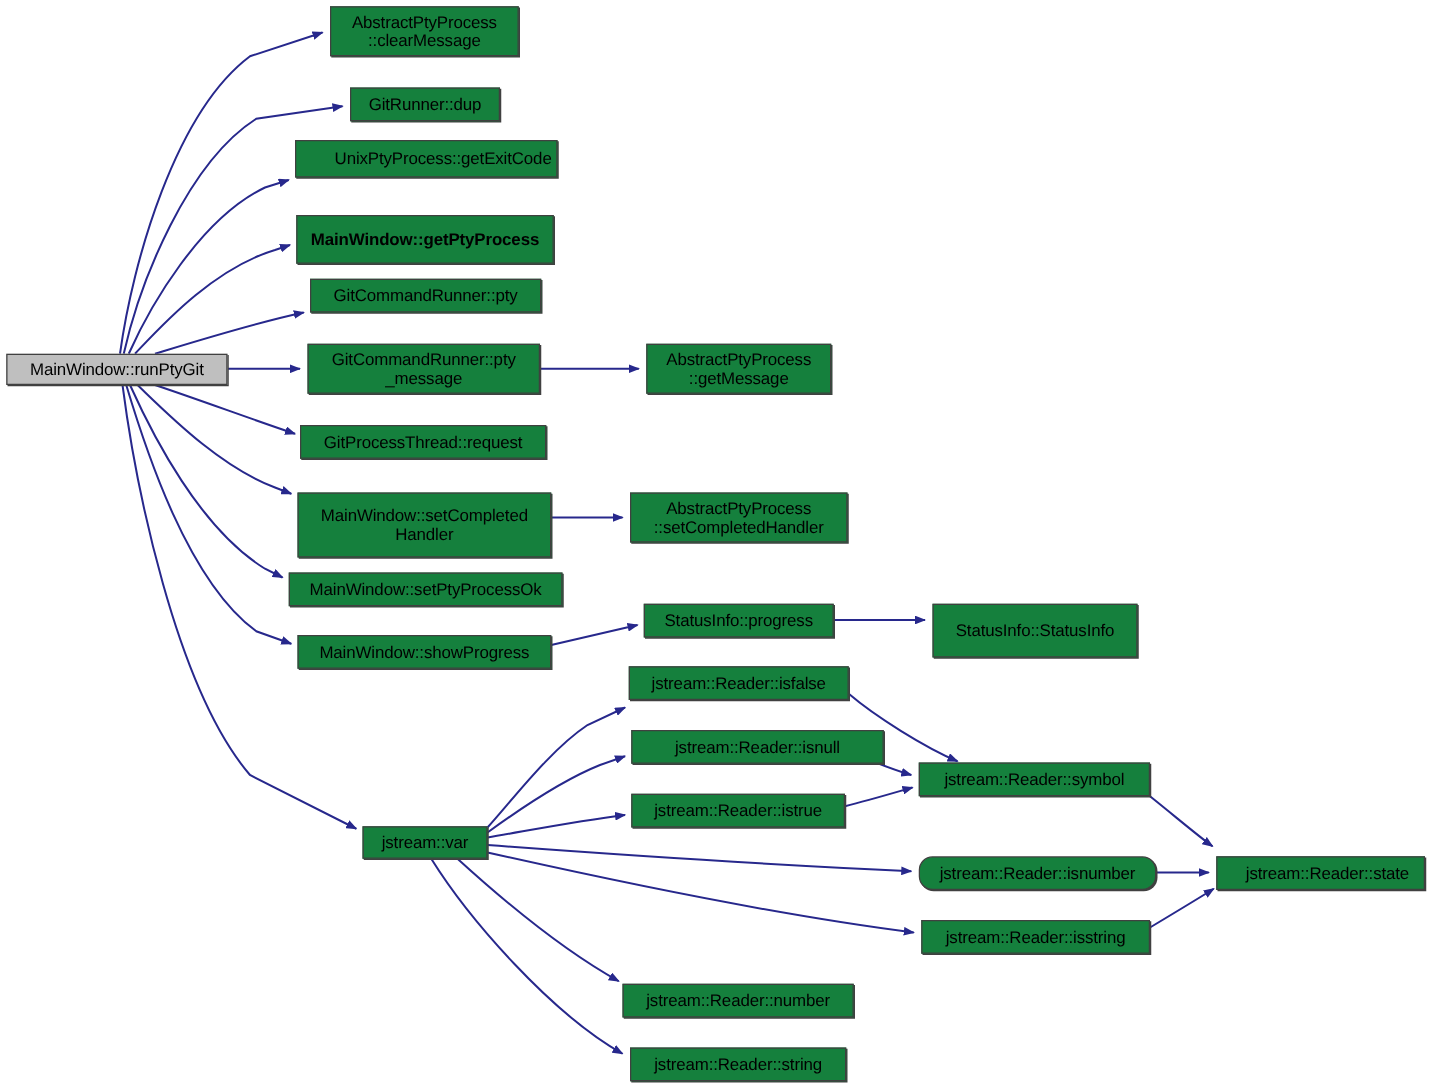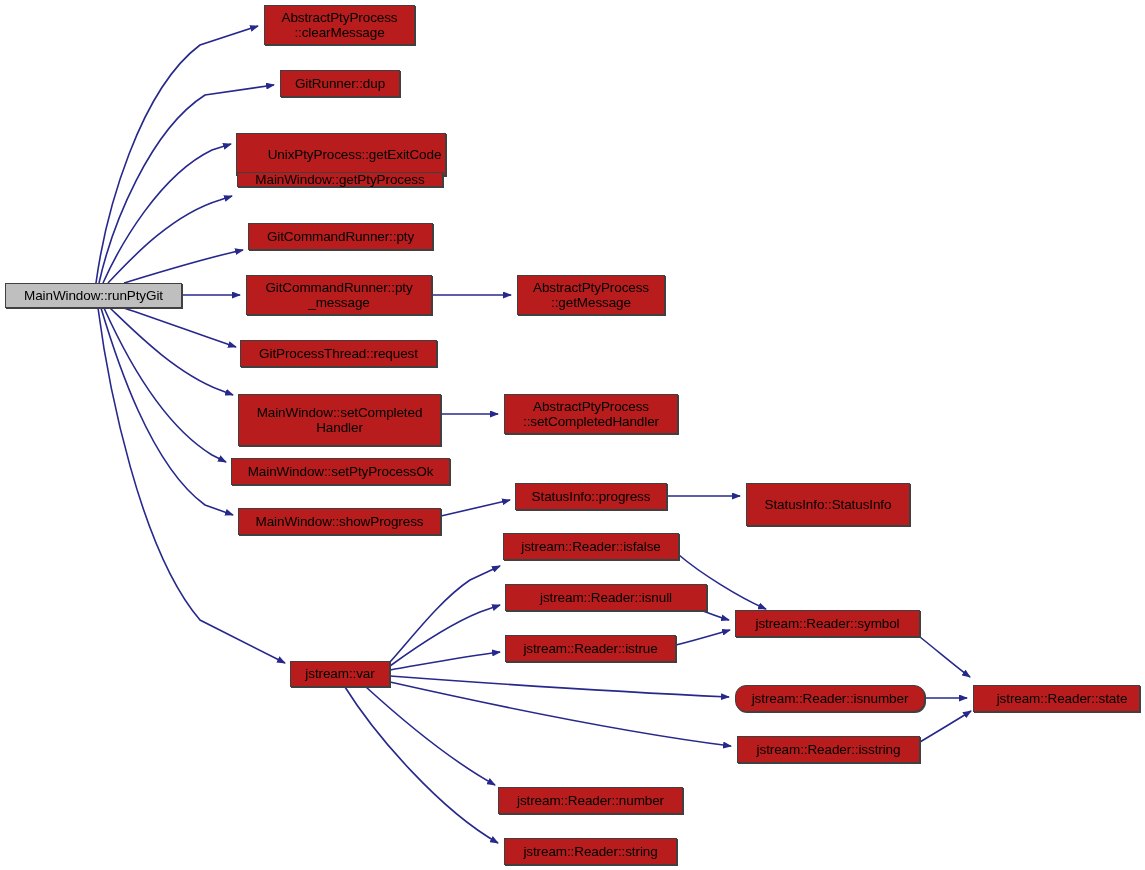--- a/index.html
+++ b/index.html
@@ -20,21 +20,21 @@
     left: 0;
     top: 0;
     width: 1145px;
     height: 870px;
     pointer-events: none;
   }
   .node {
     position: absolute;
     box-sizing: border-box;
     border: 1px solid #404040;
-    background: #b91c1c;
+    background: #15803d;
     color: #000000;
     font-size: 13.5px;
     line-height: 15.5px;
     display: flex;
     align-items: center;
     justify-content: center;
     text-align: center;
     white-space: pre-line;
     letter-spacing: -0.1px;
     box-shadow: 1px 1px 0 0 #404040;
@@ -85,22 +85,22 @@
         <path d="M 925,698 L 967,698" fill="none" stroke="#27288c" stroke-width="1.6" marker-end="url(#arrow)"></path>
         <path d="M 920,742 C 940,730 960,718 971,711" fill="none" stroke="#27288c" stroke-width="1.6" marker-end="url(#arrow)"></path>
       </g>
   </svg>
 
   <div id="node-layer">
       <div class="node root" style="left: 5px; top: 283px; width: 177px; height: 25px;">MainWindow::runPtyGit</div>
       <div class="node" style="left: 264px; top: 5px; width: 151px; height: 40px;">AbstractPtyProcess
 ::clearMessage</div>
       <div class="node" style="left: 280px; top: 70px; width: 120px; height: 27px;">GitRunner::dup</div>
-      <div class="node" style="left: 236px; top: 133px; width: 210px; height: 43px; padding-left: 27px;">UnixPtyProcess::getExitCode</div>
-      <div class="node" style="left: 237px; top: 172px; width: 206px; height: 15px;">MainWindow::getPtyProcess</div>
+      <div class="node" style="left: 236px; top: 112px; width: 210px; height: 30px; padding-left: 27px;">UnixPtyProcess::getExitCode</div>
+      <div class="node" style="left: 237px; top: 172px; width: 206px; height: 39px; font-weight: bold;">MainWindow::getPtyProcess</div>
       <div class="node" style="left: 248px; top: 223px; width: 185px; height: 27px;">GitCommandRunner::pty</div>
       <div class="node" style="left: 246px; top: 275px; width: 186px; height: 40px;">GitCommandRunner::pty
 _message</div>
       <div class="node" style="left: 517px; top: 275px; width: 148px; height: 40px;">AbstractPtyProcess
 ::getMessage</div>
       <div class="node" style="left: 240px; top: 340px; width: 197px; height: 27px;">GitProcessThread::request</div>
       <div class="node" style="left: 238px; top: 394px; width: 203px; height: 52px;">MainWindow::setCompleted
 Handler</div>
       <div class="node" style="left: 504px; top: 394px; width: 174px; height: 40px;">AbstractPtyProcess
 ::setCompletedHandler</div>

